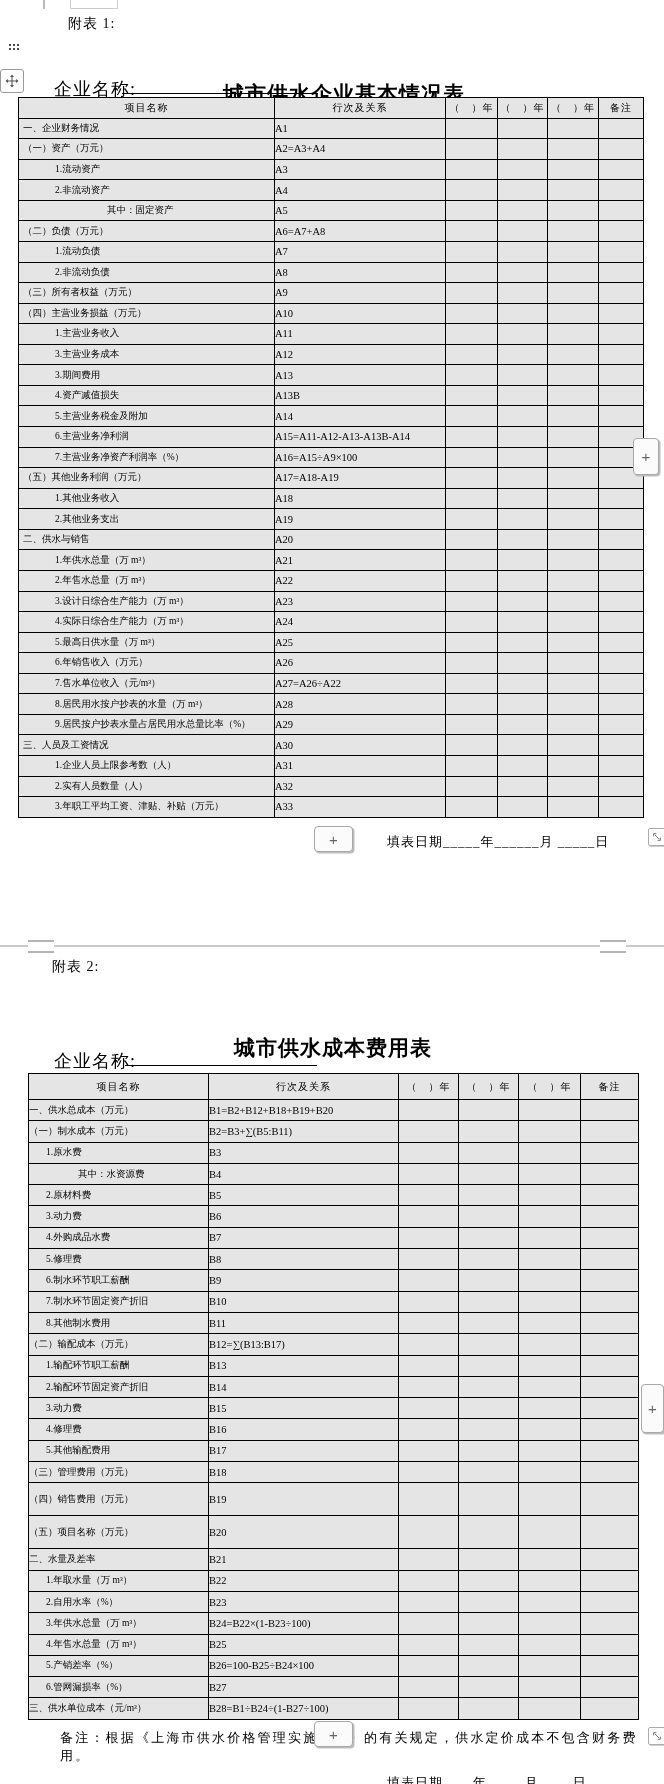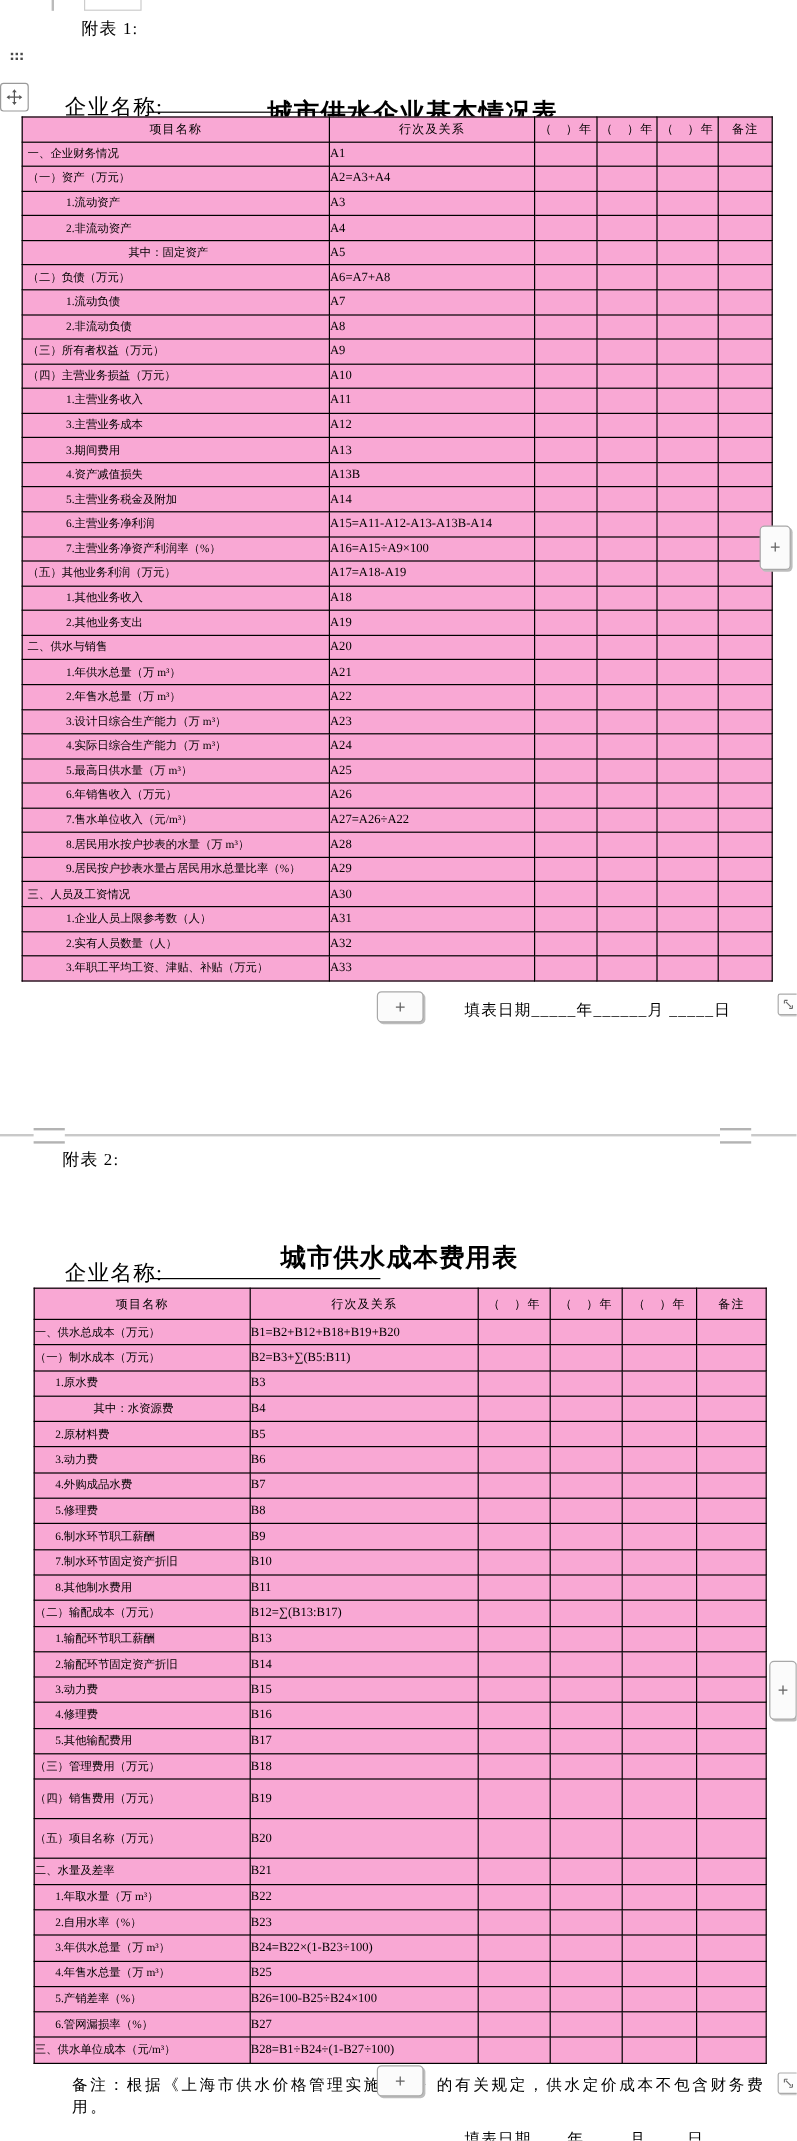--- a/index.html
+++ b/index.html
@@ -4,21 +4,21 @@
 <style>
   html,body{margin:0;padding:0;background:#fff;}
   .screen{position:relative;width:664px;height:1784px;background:#ffffff;overflow:hidden;
           font-family:"Liberation Serif","DejaVu Serif",serif;color:#000;}
   .abs{position:absolute;}
   .annex{font-size:14px;letter-spacing:1px;}
   .doc-title{font-weight:bold;font-size:21px;text-align:center;letter-spacing:1px;margin-top:32px;}
   .company{font-size:18px;letter-spacing:1px;}
   .blank-line{border-bottom:1px solid #000;height:1px;}
   
-  .doc-table{border-collapse:collapse;table-layout:fixed;position:absolute;background:#f9a8d4;}
+  .doc-table{border-collapse:collapse;table-layout:fixed;position:absolute;background:#e5e5e5;}
   .doc-table td,.doc-table th{border:1px solid #000;padding:0;font-weight:normal;
       overflow:hidden;white-space:nowrap;vertical-align:middle;}
   .doc-table th{font-size:10px;text-align:center;letter-spacing:1px;}
   .lbl{font-size:9.5px;text-align:left;}
   .code{font-size:10.5px;padding-left:4px;text-align:left;}
   #table1 tr{height:20.57px;}
   #table2 tr{height:21.3px;}
   #table2 thead tr{height:26px;}
   #table2 tr.tall{height:33px;}
   #table1 .i0{padding-left:4px;} #table1 .i1{padding-left:36px;} #table1 .i2{padding-left:88px;}

